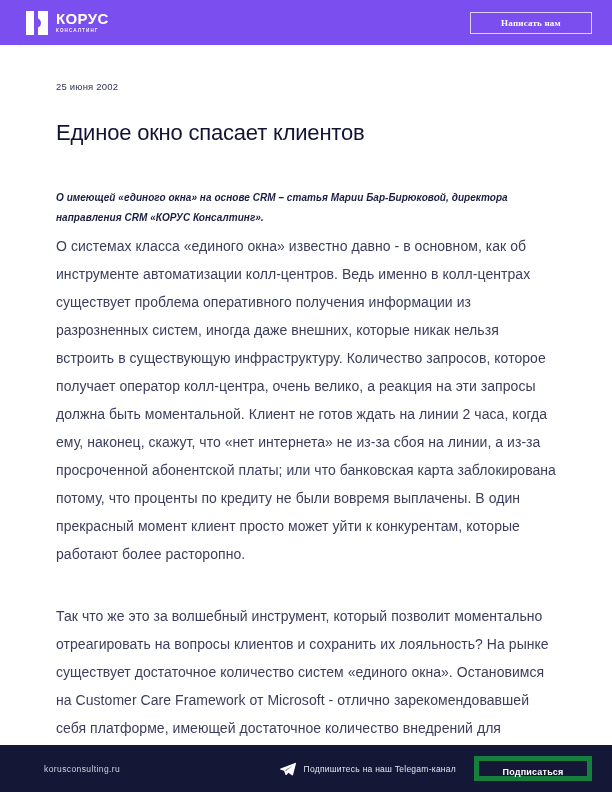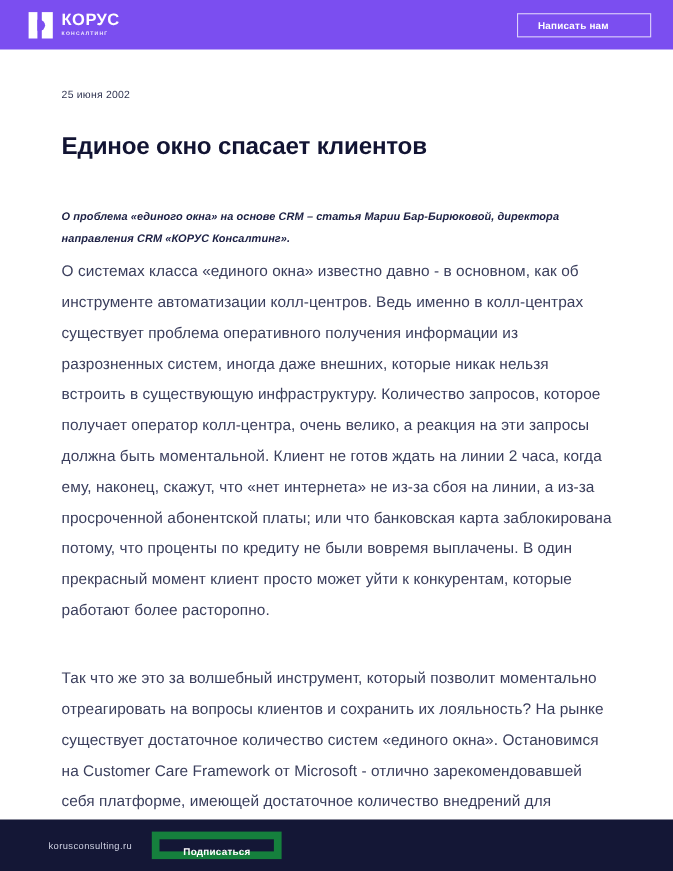--- a/index.html
+++ b/index.html
@@ -94,43 +94,43 @@
     border: 1px solid rgba(255,255,255,0.75);
     background: transparent;
     color: #ffffff;
     font-size: 9px;
     font-weight: bold;
     letter-spacing: 0.2px;
     padding: 0 18px;
     height: 22px;
     line-height: 20px;
     min-width: 122px;
-    text-align: left;
-    font-family: Liberation Sans, sans-serif;
+    text-align: center;
+    font-family: Liberation Serif, serif;
     cursor: pointer;
   }
 
   
   .content {
     flex: 1 1 auto;
     padding: 0 56px 0 56px;
     overflow: hidden;
   }
 
   .article-date {
     margin-top: 36px;
     font-size: 9.5px;
     color: #2f3350;
     letter-spacing: 0.2px;
   }
 
   .article-title {
     margin-top: 28px;
     font-size: 22px;
-    font-weight: bold;
+    font-weight: normal;
     color: #121433;
     letter-spacing: -0.2px;
     line-height: 1.2;
   }
 
   .article-lead {
     margin-top: 42px;
     font-size: 10px;
     font-weight: bold;
     font-style: italic;
@@ -182,21 +182,21 @@
   }
 
   .footer-tg-text {
     color: #e5e7f2;
     font-size: 8.5px;
     letter-spacing: 0.25px;
   }
 
   .footer-cta {
     margin-left: 18px;
-    border: 7px solid #15803d;
+    border: 5px solid #15803d;
     background: transparent;
     color: #ffffff;
     font-size: 9px;
     font-weight: bold;
     letter-spacing: 0.2px;
     height: 25px;
     line-height: 23px;
     min-width: 118px;
     text-align: center;
     font-family: inherit;
@@ -219,23 +219,30 @@
         <div class="brand-name">КОРУС</div>
         <div class="brand-sub">КОНСАЛТИНГ</div>
       </div>
     </div>
     <button class="header-cta">Написать нам</button>
   </div>
 
   <div class="content">
     <div class="article-date">25 июня 2002</div>
     <h1 class="article-title">Единое окно спасает клиентов</h1>
-    <p class="article-lead">О проблема «единого окна» на основе CRM – статья Марии Бар-Бирюковой, директора направления CRM «КОРУС Консалтинг».</p>
+    <p class="article-lead">О имеющей «единого окна» на основе CRM – статья Марии Бар-Бирюковой, директора направления CRM «КОРУС Консалтинг».</p>
     <p class="article-p">О системах класса «единого окна» известно давно - в основном, как об инструменте автоматизации колл-центров. Ведь именно в колл-центрах существует проблема оперативного получения информации из разрозненных систем, иногда даже внешних, которые никак нельзя встроить в существующую инфраструктуру. Количество запросов, которое получает оператор колл-центра, очень велико, а реакция на эти запросы должна быть моментальной. Клиент не готов ждать на линии 2 часа, когда ему, наконец, скажут, что «нет интернета» не из-за сбоя на линии, а из-за просроченной абонентской платы; или что банковская карта заблокирована потому, что проценты по кредиту не были вовремя выплачены. В один прекрасный момент клиент просто может уйти к конкурентам, которые работают более расторопно.</p>
     <p class="article-p">Так что же это за волшебный инструмент, который позволит моментально отреагировать на вопросы клиентов и сохранить их лояльность? На рынке существует достаточное количество систем «единого окна». Остановимся на Customer Care Framework от Microsoft - отлично зарекомендовавшей себя платформе, имеющей достаточное количество внедрений для анализа. Кроме того, недавно CCF стал частью Microsoft Dynamics CRM, что дает ещё ряд</p>
   </div>
 
   <div class="site-footer">
     <span class="footer-site">korusconsulting.ru</span>
+    <div class="footer-tg">
+      <svg class="tg-icon" viewBox="0 0 24 21" aria-hidden="true">
+        <path d="M23.5 1.2 0.9 9.6c-0.9 0.34-0.85 1.63 0.07 1.9l5.2 1.55 2.0 5.9c0.26 0.78 1.27 0.97 1.8 0.34l2.7-3.2 5.2 3.8c0.65 0.48 1.58 0.13 1.75-0.66L24 2.2c0.16-0.75-0.55-1.3-1.25-1.0z" fill="#ffffff"></path>
+        <path d="M8.6 13.9 19.3 5.1 8.0 12.1z" fill="#141736" opacity="0.55"></path>
+      </svg>
+      <span class="footer-tg-text">Подпишитесь на наш Telegam-канал</span>
+    </div>
     <button class="footer-cta">Подписаться</button>
   </div>
 
 </div>
 
 </body></html>

